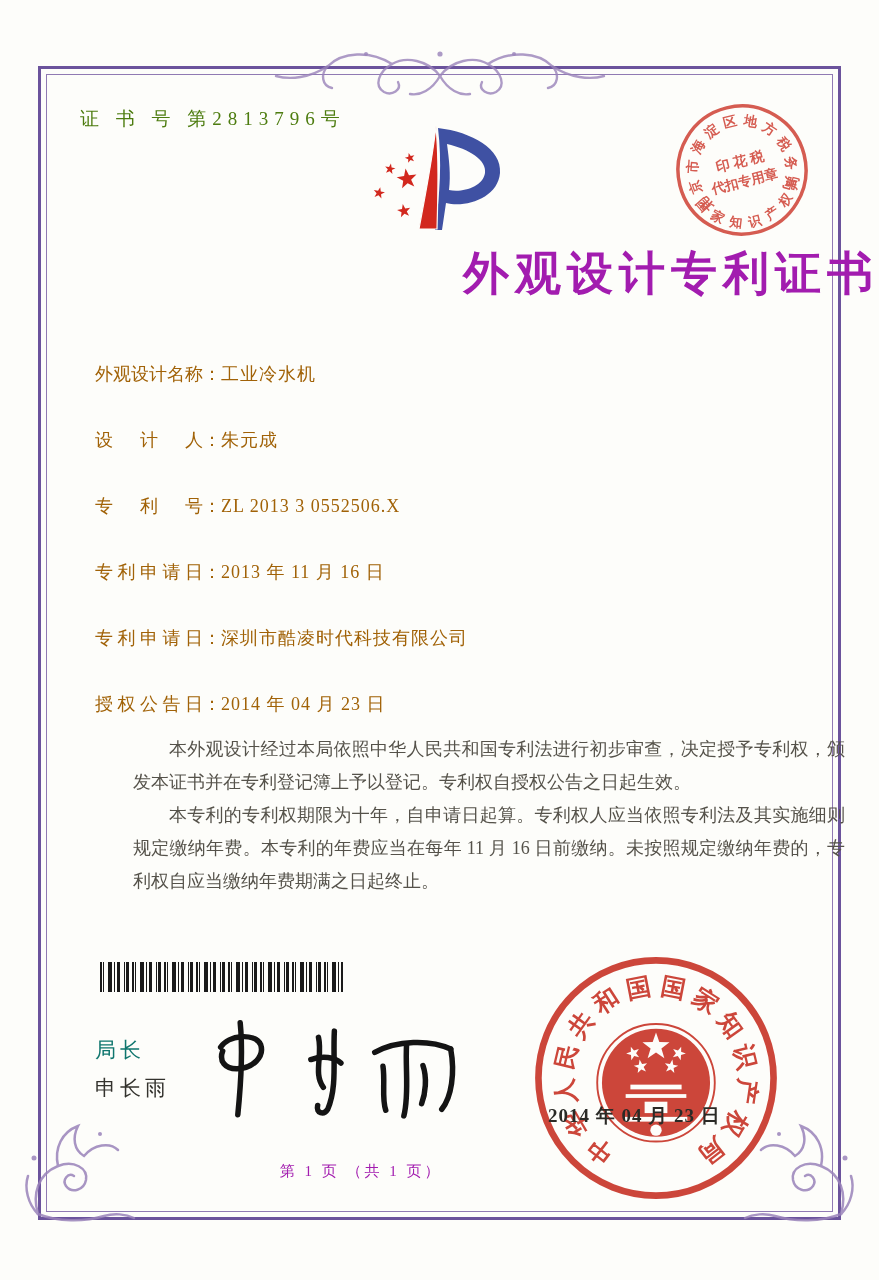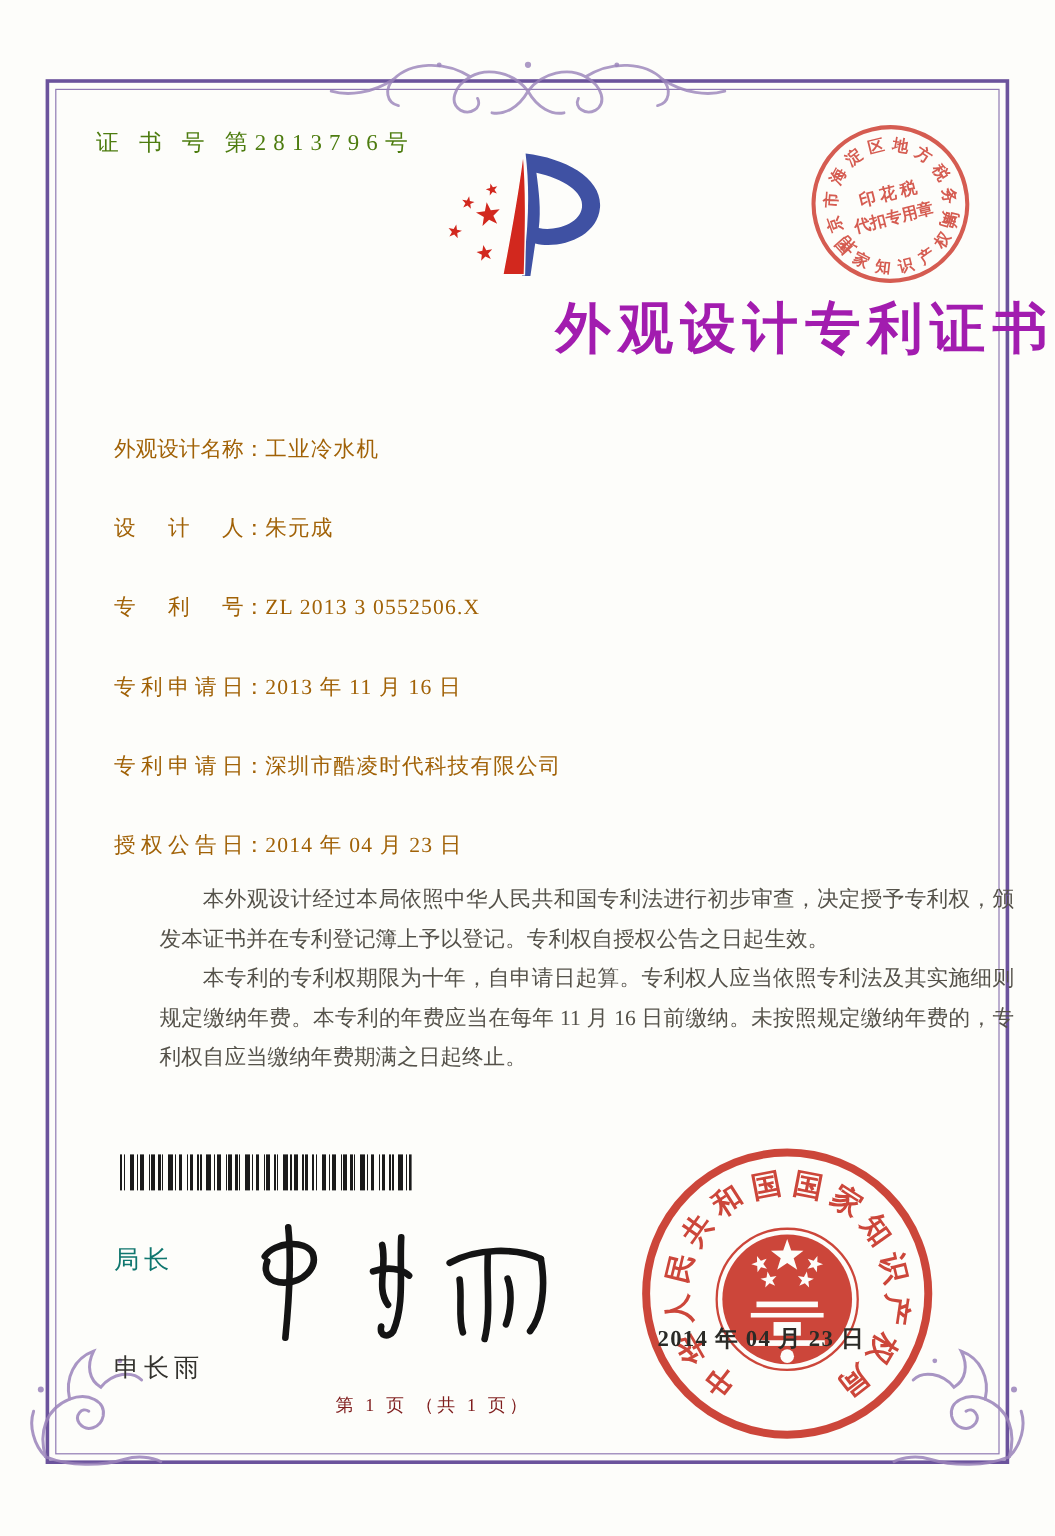--- a/index.html
+++ b/index.html
@@ -32,32 +32,32 @@
   
   .barcode{position:absolute;left:100px;top:962px;width:243px;height:30px;
     background:repeating-linear-gradient(90deg,
       #1a1a1a 0 2px,transparent 2px 3px,#1a1a1a 3px 4px,transparent 4px 8px,
       #1a1a1a 8px 12px,transparent 12px 14px,#1a1a1a 14px 15px,transparent 15px 17px,
       #1a1a1a 17px 20px,transparent 20px 24px,#1a1a1a 24px 25px,transparent 25px 26px,
       #1a1a1a 26px 29px,transparent 29px 32px);}
   
   .director-title{position:absolute;left:95px;top:1036px;font-size:21px;
     letter-spacing:4px;color:#0f766e;}
-  .director-name{position:absolute;left:95px;top:1126px;font-size:21px;
+  .director-name{position:absolute;left:95px;top:1074px;font-size:21px;
     letter-spacing:4px;color:#33322d;}
   .signature{position:absolute;left:207px;top:1015px;transform:rotate(-1deg);}
   
   .issue-seal{position:absolute;left:528px;top:950px;opacity:.93;}
   .seal-date{position:absolute;left:548px;top:1103px;width:200px;font-size:19px;
     font-weight:700;color:#2a2a26;letter-spacing:1px;z-index:5;}
   .tax-stamp{position:absolute;left:668px;top:96px;transform:rotate(-14deg);opacity:.88;}
   svg text{font-family:"Liberation Serif","DejaVu Serif",serif;}
   
   .footer{position:absolute;left:0;width:722px;top:1162px;text-align:center;
-    font-size:15px;letter-spacing:3px;color:#7f1d1d;}
+    font-size:15px;letter-spacing:3px;color:#a21caf;}
 </style>
 </head>
 <body>
 
 <div class="page">
 
   <div class="frame-outer">
     <div class="frame-inner"></div>
   </div>
 

